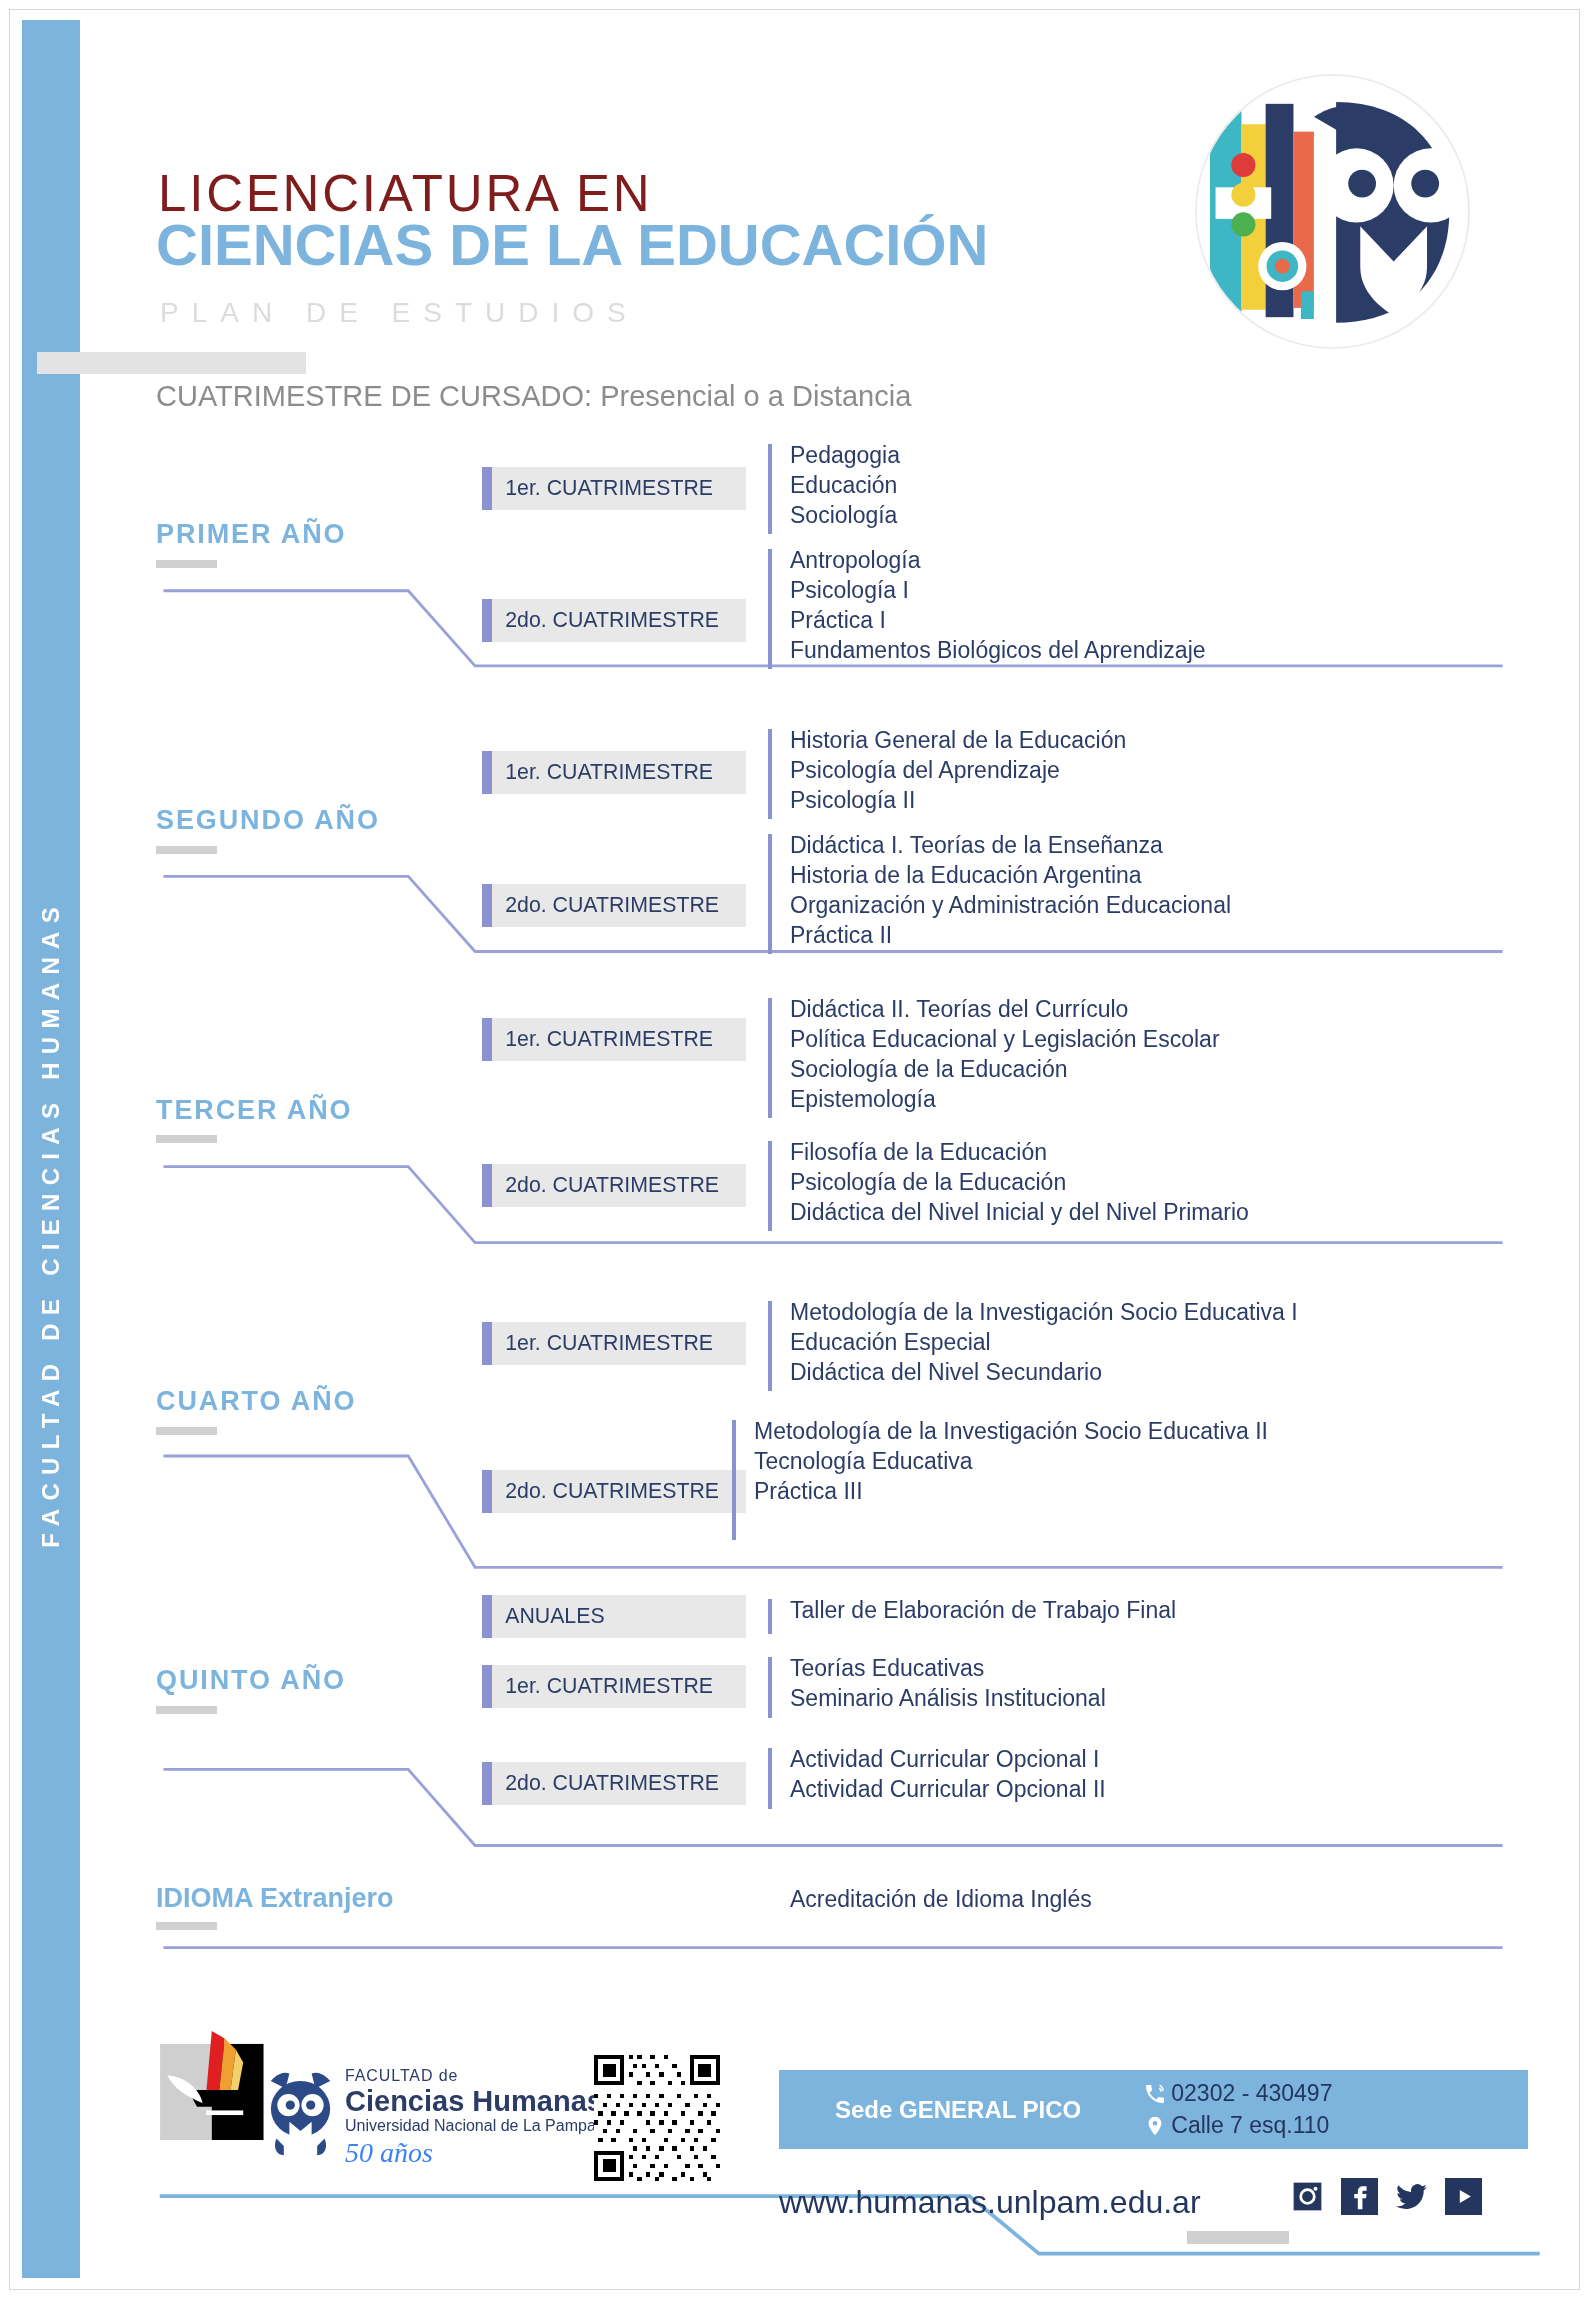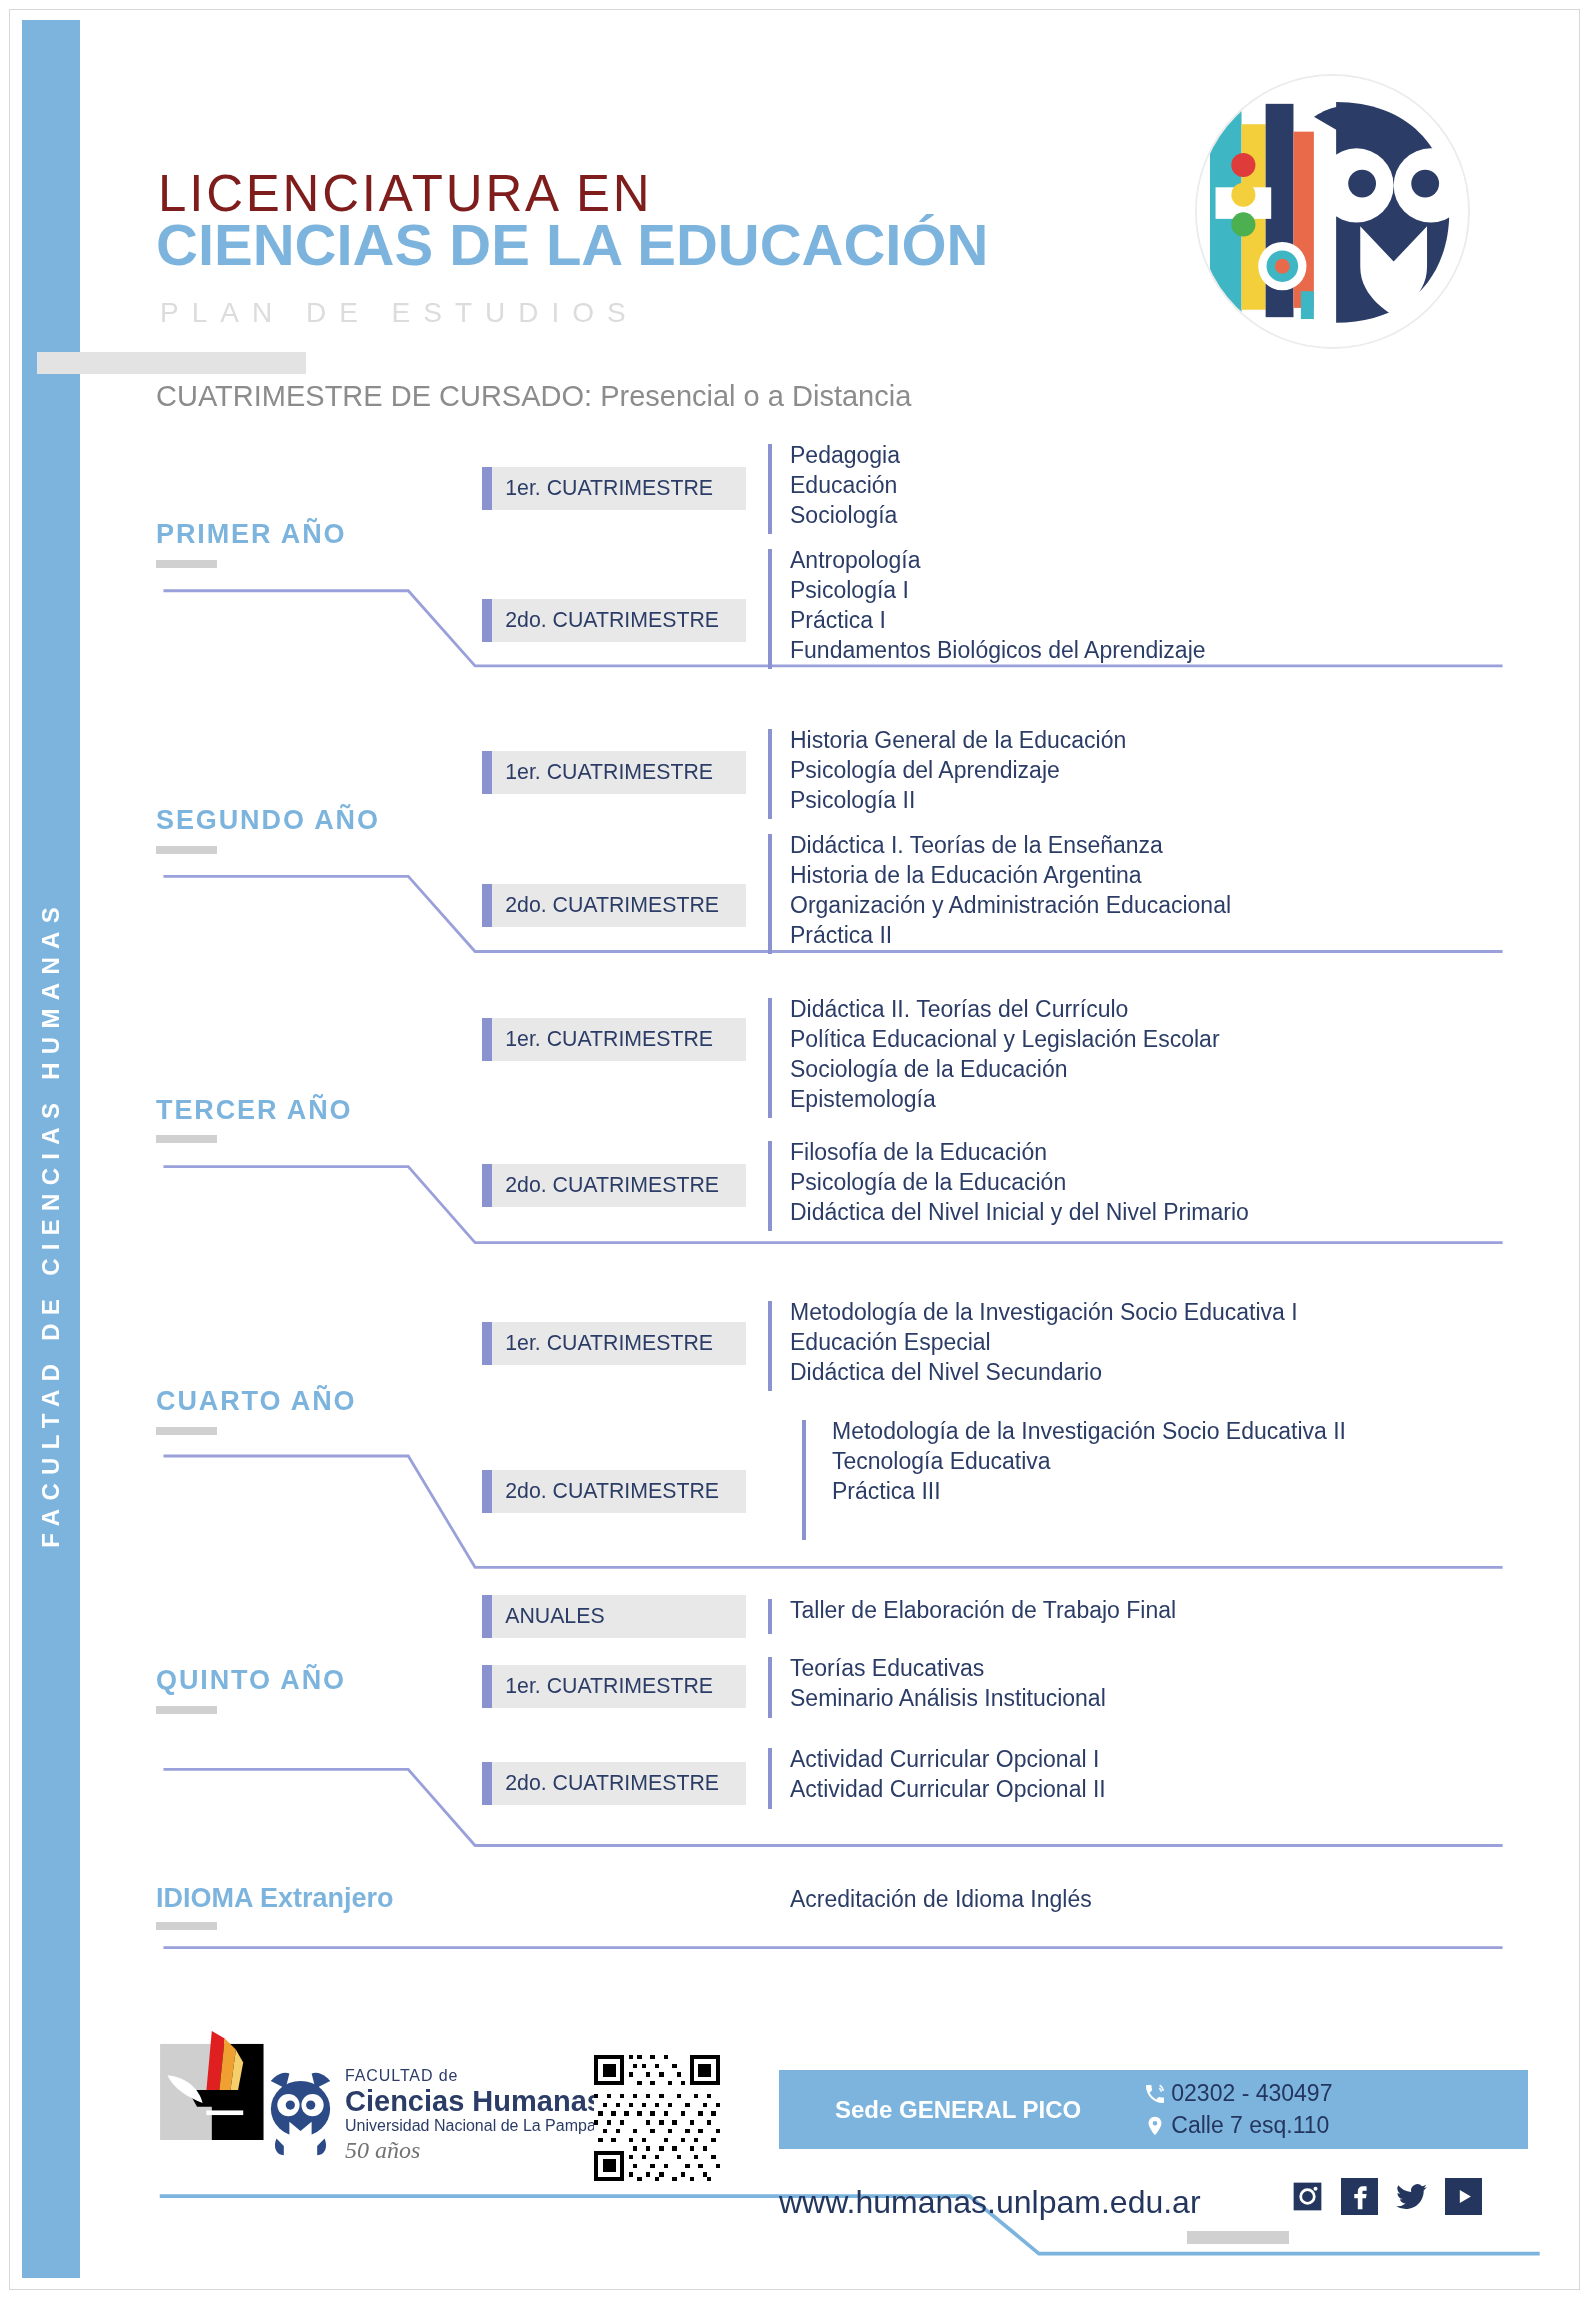--- a/index.html
+++ b/index.html
@@ -184,21 +184,21 @@
   .fch-logo { position: absolute; left: 267px; top: 2068px; }
   .fch-text { position: absolute; left: 345px; top: 2067px; }
   .fch-facultad {
     font-size: 16px; color: #2b3c66; letter-spacing: 0.9px;
   }
   .fch-ciencias {
     font-size: 29px; color: #2b3c66; font-weight: bold; line-height: 32px;
   }
   .fch-univ { font-size: 16px; color: #2b3c66; }
   .fch-anos {
-    font-size: 24px; color: #737373; font-style: italic;
+    font-size: 28px; color: #3b82f6; font-style: italic;
     font-family: "Liberation Serif", serif; margin-top: 1.9px;
   }
 
   .qr { position: absolute; left: 594px; top: 2055px; width: 126px; height: 126px; }
 
   .sede-box {
     position: absolute;
     left: 779px; top: 2070px;
     width: 749px; height: 79px;
     background: #7cb4de;
@@ -398,21 +398,21 @@
         <li>Metodología de la Investigación Socio Educativa I</li>
         <li>Educación Especial</li>
         <li>Didáctica del Nivel Secundario</li>
       </ul>
     </div>
 
     <div class="sem-chip" style="left:482px; top:1470px;">
       <div class="bar"></div>
       <div class="txt">2do. CUATRIMESTRE</div>
     </div>
-    <div class="subj-block" style="left:802px; top:1416px; height:128px;padding-left:8px;">
+    <div class="subj-block" style="left:732px; top:1416px; height:128px;">
       <div class="rule"></div>
       <ul>
         <li>Metodología de la Investigación Socio Educativa II</li>
         <li>Tecnología Educativa</li>
         <li>Práctica III</li>
       </ul>
     </div>
 
     <div class="year-label" style="left:156px; top:1665px;">QUINTO  AÑO</div>
     <div class="year-underline" style="left:156px; top:1706px;"></div>

